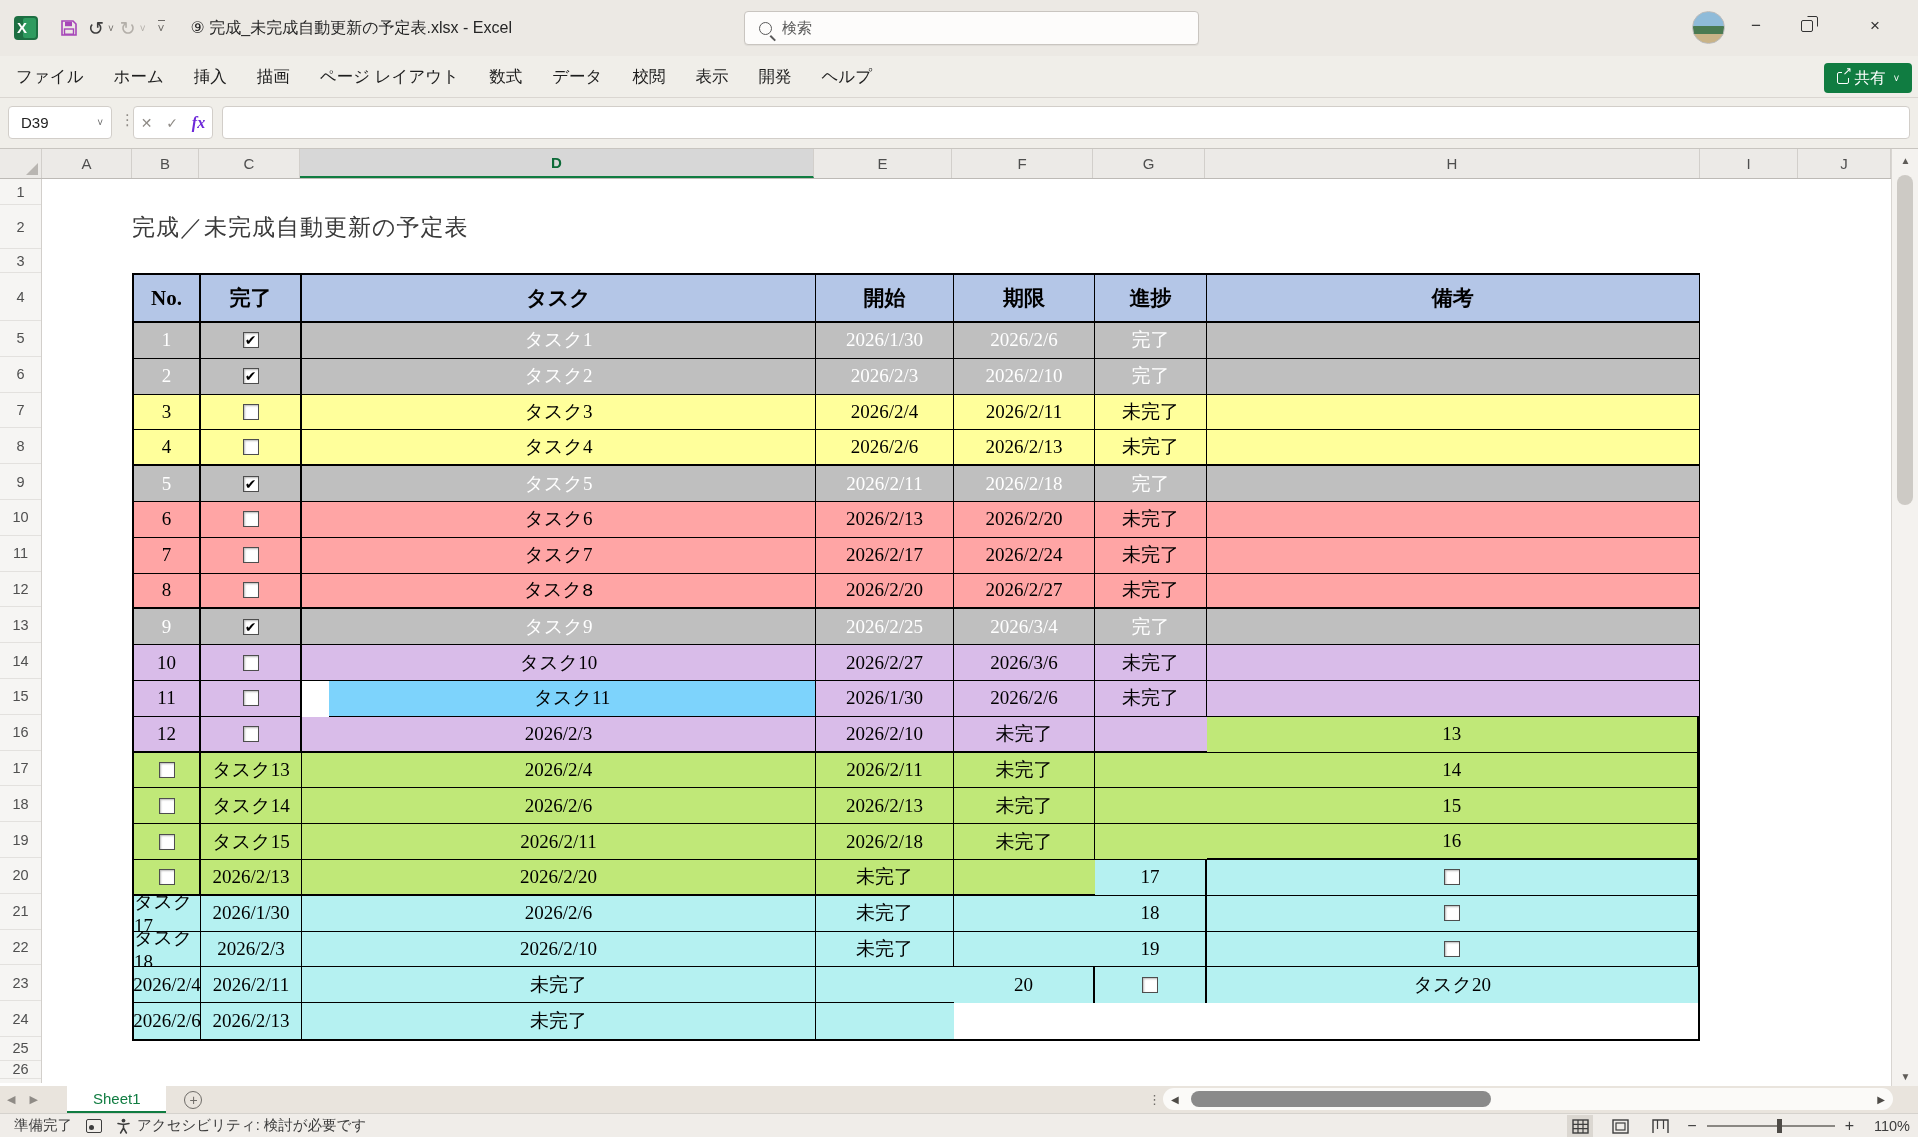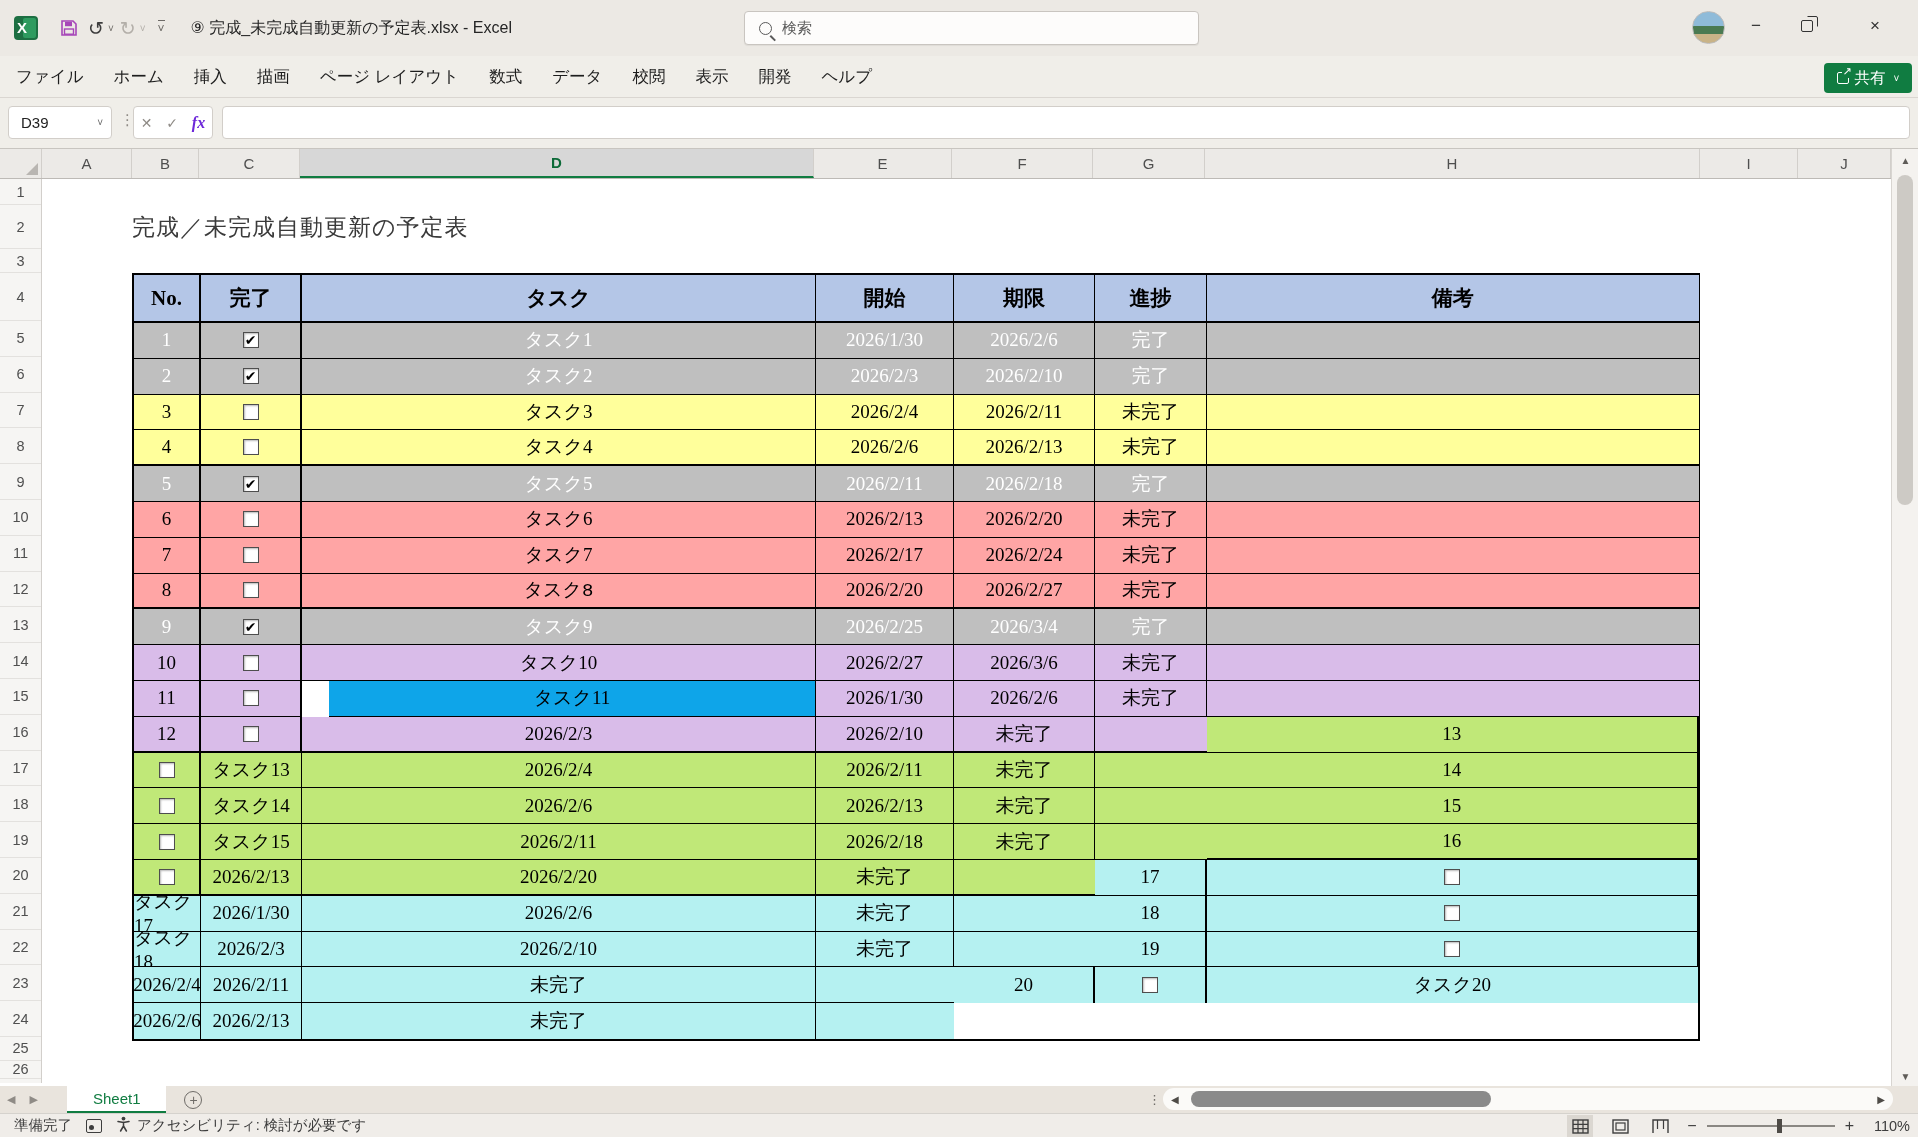--- a/index.html
+++ b/index.html
@@ -81,21 +81,21 @@
   .sheettab{height:27px;margin-left:22px;padding:0 26px;background:#fff;display:flex;align-items:center;font-size:15px;color:#107c41;border-bottom:2.5px solid #107c41;cursor:pointer}
   .addsheet{width:18px;height:18px;border:1.2px solid #6f6c68;border-radius:50%;color:#6f6c68;display:flex;align-items:center;justify-content:center;font-size:14px;margin-left:18px;cursor:pointer}
   .hdots{position:absolute;left:1148px;font-size:13px;color:#6f6c68;letter-spacing:0;cursor:pointer}
   .hscroll{position:absolute;left:1163px;top:2px;width:730px;height:22px;background:#fbfaf8;border-radius:11px;display:flex;align-items:center}
   .hs-ar{font-size:10px;color:#4e4b47;padding:0 8px;cursor:pointer}
   .hs-track{position:relative;flex:1;height:100%}
   .hs-thumb{position:absolute;left:4px;top:3px;width:300px;height:16px;background:#8a8a8a;border-radius:8px;cursor:pointer}
 
   
   .statusbar{position:absolute;left:0;top:1113px;width:100%;height:24px;background:#f0ede9;border-top:1px solid #d5d2cd;display:flex;align-items:center;font-size:14.5px;color:#3d3d3d}
-  .sb-item{margin-left:14px;display:flex;align-items:flex-start;gap:6px;cursor:pointer}
+  .sb-item{margin-left:14px;display:flex;align-items:center;gap:6px;cursor:pointer}
   .macro-ico{width:16px;height:14px;border:1.5px solid #3d3d3d;border-radius:2px;position:relative}
   .macro-ico::after{content:"";position:absolute;left:2px;bottom:2px;width:5px;height:5px;border-radius:50%;background:#3d3d3d}
   .acc-ico svg{display:block}
   .sb-right{position:absolute;right:8px;top:0;height:24px;display:flex;align-items:center;gap:14px}
   .view-ico{width:26px;height:22px;display:flex;align-items:center;justify-content:center;cursor:pointer}
   .view-ico.active{background:#dbd7d1}
   .zoomctl{display:flex;align-items:center;gap:10px}
   .zoominus,.zoplus{font-size:16px;color:#3d3d3d;cursor:pointer}
   .ztrack{position:relative;width:128px;height:2px;background:#8a8782}
   .zthumb{position:absolute;left:55%;top:-6px;width:5px;height:14px;background:#4e4b47;cursor:pointer}
@@ -311,21 +311,21 @@
           </div>
           <div class="cell c2" style="background: rgb(217, 188, 233);">タスク10</div>
           <div class="cell c3" style="background: rgb(217, 188, 233);">2026/2/27</div>
           <div class="cell c4" style="background: rgb(217, 188, 233);">2026/3/6</div>
           <div class="cell c5" style="background: rgb(217, 188, 233);">未完了</div>
           <div class="cell c6" style="background: rgb(217, 188, 233);"></div>
           <div class="cell c0" style="background: rgb(217, 188, 233);">11</div>
           <div class="cell c1" style="background: rgb(217, 188, 233);">
             <div class="cb"></div>
           </div>
-          <div class="cell c2" style="background: #0ea5e9; margin-left: 27px;">タスク11</div>
+          <div class="cell c2" style="background: #7dd3fc; margin-left: 27px;">タスク11</div>
           <div class="cell c3" style="background: rgb(217, 188, 233);">2026/1/30</div>
           <div class="cell c4" style="background: rgb(217, 188, 233);">2026/2/6</div>
           <div class="cell c5" style="background: rgb(217, 188, 233);">未完了</div>
           <div class="cell c6" style="background: rgb(217, 188, 233);"></div>
           <div class="cell ge c0" style="background: rgb(217, 188, 233);">12</div>
           <div class="cell ge c1" style="background: rgb(217, 188, 233);">
             <div class="cb"></div>
           </div>
           <div class="cell ge c3" style="background: rgb(217, 188, 233);">2026/2/3</div>
           <div class="cell ge c4" style="background: rgb(217, 188, 233);">2026/2/10</div>

